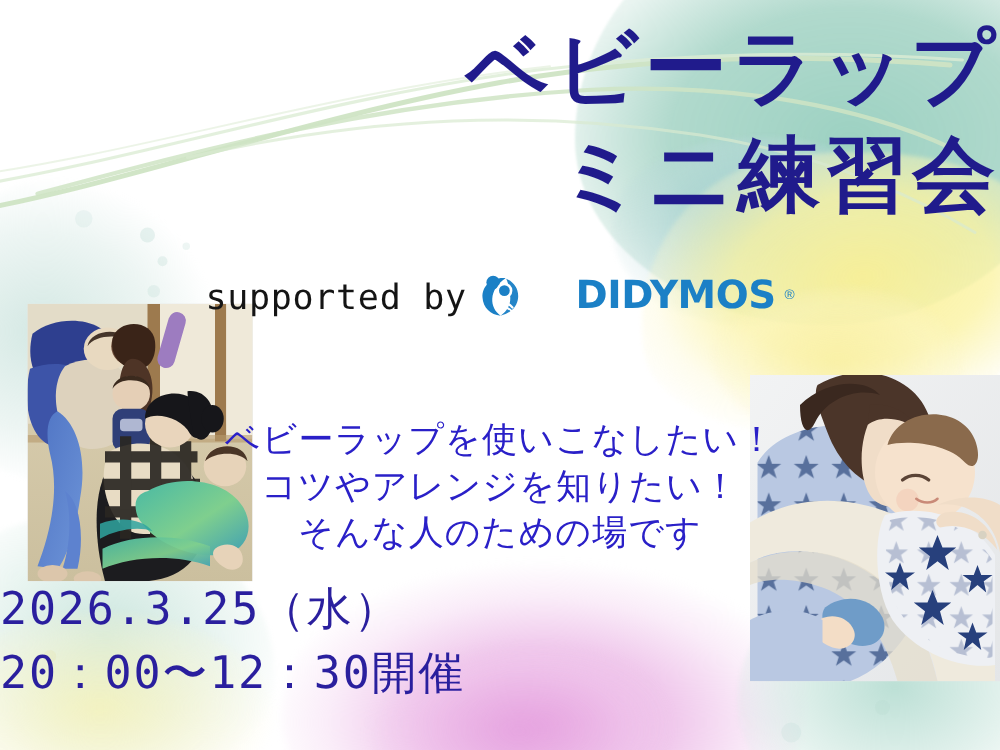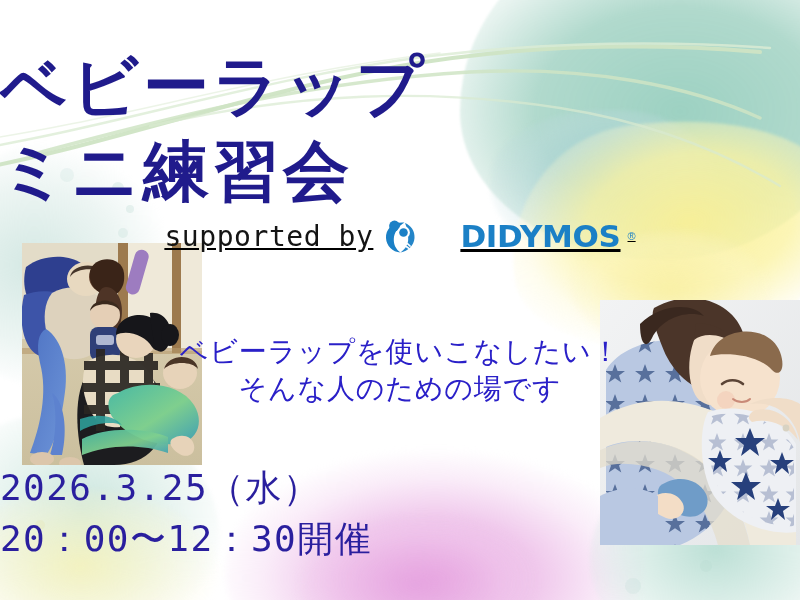--- a/index.html
+++ b/index.html
@@ -165,48 +165,46 @@
     left: 600px;
     top: 300px;
     width: 200px;
     height: 245px;
   }
 
   
   .headline {
     position: absolute;
     width: 100%;
-    text-align: left;
+    text-align: right;
     color: #201b8c;
     font-family: "DejaVu Sans", sans-serif;
     font-weight: 700;
     letter-spacing: 0.06em;
     line-height: 1;
     white-space: nowrap;
-    margin-top: 32px;
   }
   #headline-1 {
     top: 22px;
     font-size: 66px;
   }
   #headline-2 {
     top: 107px;
     font-size: 66px;
   }
 
   #supported-row {
     position: absolute;
     top: 218px;
     left: 0;
     width: 100%;
     display: flex;
-    align-items: center;
+    align-items: flex-end;
     justify-content: center;
     gap: 10px;
-    text-decoration: underline;
   }
   #supported-by-text {
     font-family: "DejaVu Sans Mono", monospace;
     font-size: 28px;
     font-weight: 400;
     color: #141414;
     letter-spacing: 0.02em;
   }
   #didymos-logo {
     display: flex;
@@ -455,20 +453,21 @@
         <path d="M14 24 C19 23, 24 24.5, 27 28" stroke="#ffffff" stroke-width="1.7" fill="none" stroke-linecap="round"></path>
         <path d="M15 28 C19.5 27, 23.5 28, 26 30.5" stroke="#ffffff" stroke-width="1.5" fill="none" stroke-linecap="round"></path>
       </svg>
       <span id="didymos-wordmark">DIDYMOS</span>
       <span id="didymos-reg">®</span>
     </span>
   </div>
 
   <div id="body-copy">
     <span class="line">ベビーラップを使いこなしたい！</span>
+    <span class="line">コツやアレンジを知りたい！</span>
     <span class="line">そんな人のための場です</span>
   </div>
 
   <div id="schedule">
     <span class="line">2026.3.25（水）</span>
     <span class="line">20：00〜12：30開催</span>
   </div>
 
 </div>
 

